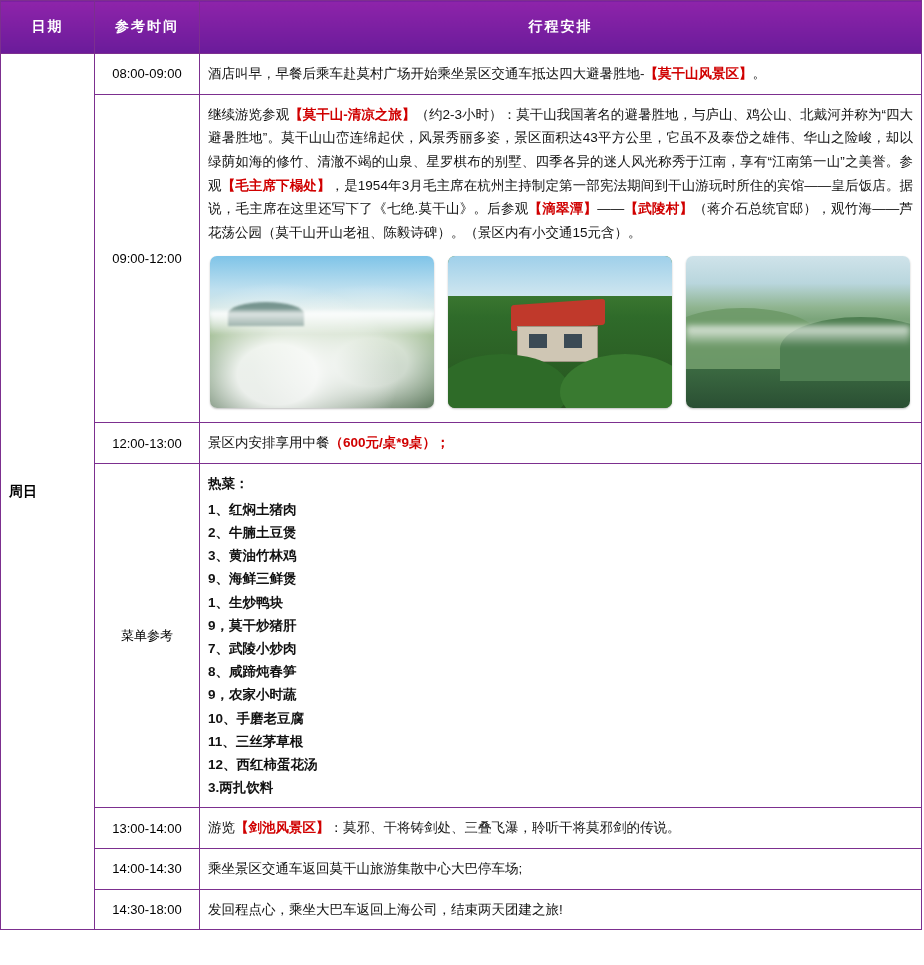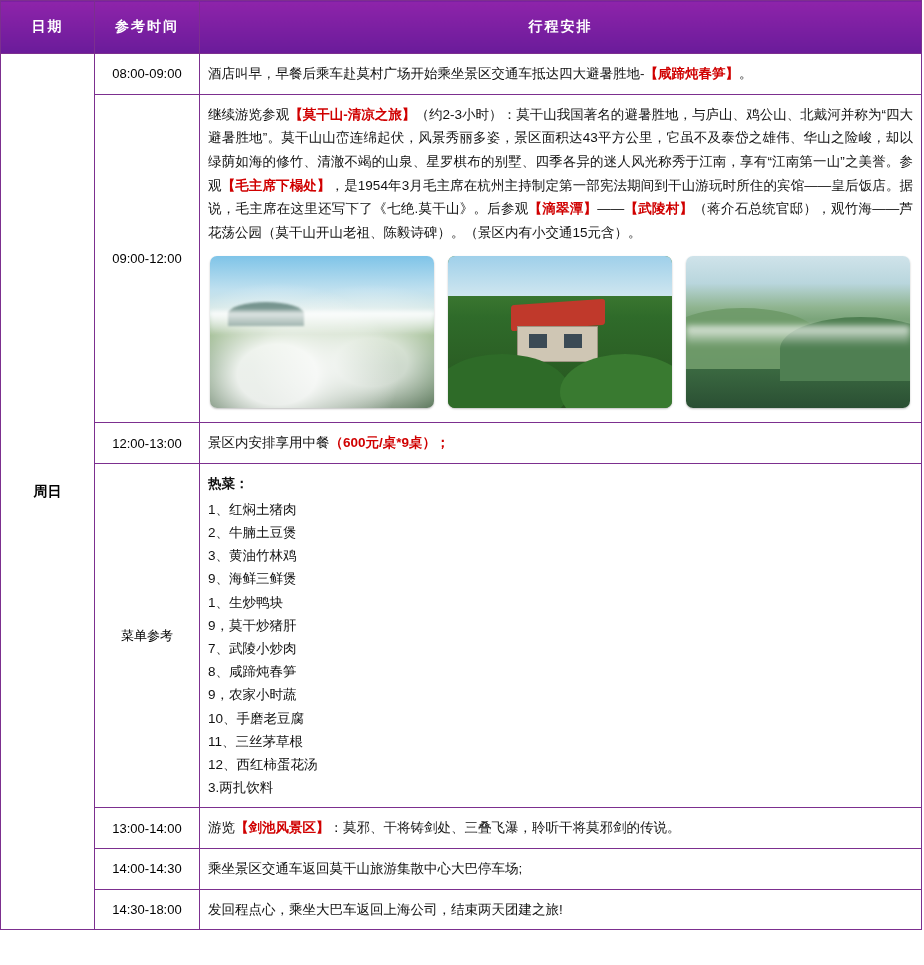--- a/index.html
+++ b/index.html
@@ -28,21 +28,20 @@
     font-weight:bold;
     height:36px;
     text-align:center;
     letter-spacing:2px;
   }
   th.col-date{width:94px;}
   th.col-time{width:105px;}
   th.col-plan{width:auto;}
   td.daycell{
     width:94px;
-    text-align:center;
     font-size:14px;
     font-weight:bold;
     color:#000;
   }
   td.timecell{
     width:105px;
     text-align:center;
     font-size:13px;
     color:#000;
     padding:4px 2px;
@@ -50,21 +49,21 @@
   td.plancell{
     padding:8px 10px;
     font-size:13.5px;
     line-height:1.75;
     text-align:justify;
     color:#111;
   }
   .redb{color:#d00000;font-weight:bold;}
   .allred{color:#e02020;}
   .menu-title{font-weight:bold;margin:0 0 2px 0;}
-  .menu-list{margin:0;padding:0;list-style:none;}
+  .menu-list{margin:0;padding:0;list-style:none;font-weight:bold;}
   .menu-list li{font-size:13.5px;line-height:1.72;}
   .photos{
     display:flex;
     gap:14px;
     margin:12px 0 6px 2px;
   }
   .photo{
     width:224px;
     height:152px;
     border-radius:7px;
@@ -152,21 +151,21 @@
         <th class="col-date">日期</th>
         <th class="col-time">参考时间</th>
         <th class="col-plan">行程安排</th>
       </tr>
     </thead>
     <tbody>
       <tr>
         <td class="daycell" rowspan="7">周日</td>
         <td class="timecell">08:00-09:00</td>
         <td class="plancell">
-          <span>酒店叫早，早餐后乘车赴莫村广场开始乘坐景区交通车抵达四大避暑胜地-</span><span class="redb">【咸蹄炖春笋】</span><span>。</span>
+          <span>酒店叫早，早餐后乘车赴莫村广场开始乘坐景区交通车抵达四大避暑胜地-</span><span class="redb">【莫干山风景区】</span><span>。</span>
         </td>
       </tr>
 
       <tr>
         <td class="timecell">09:00-12:00</td>
         <td class="plancell">
           <div><span>继续游览参观</span><span class="redb">【莫干山-清凉之旅】</span><span>（约2-3小时）：莫干山我国著名的避暑胜地，与庐山、鸡公山、北戴河并称为“四大避暑胜地”。莫干山山峦连绵起伏，风景秀丽多姿，景区面积达43平方公里，它虽不及泰岱之雄伟、华山之险峻，却以绿荫如海的修竹、清澈不竭的山泉、星罗棋布的别墅、四季各异的迷人风光称秀于江南，享有“江南第一山”之美誉。参观</span><span class="redb">【毛主席下榻处】</span><span>，是1954年3月毛主席在杭州主持制定第一部宪法期间到干山游玩时所住的宾馆——皇后饭店。据说，毛主席在这里还写下了《七绝.莫干山》。后参观</span><span class="redb">【滴翠潭】</span><span>——</span><span class="redb">【武陵村】</span><span>（蒋介石总统官邸），观竹海——芦花荡公园（莫干山开山老祖、陈毅诗碑）。（景区内有小交通15元含）。</span></div>
           <div class="photos">
             <div class="photo ph1"></div>
             <div class="photo ph2">

